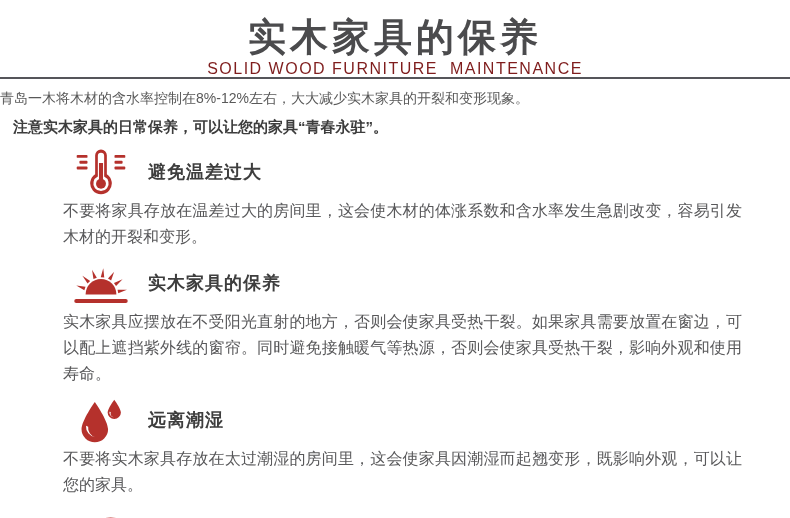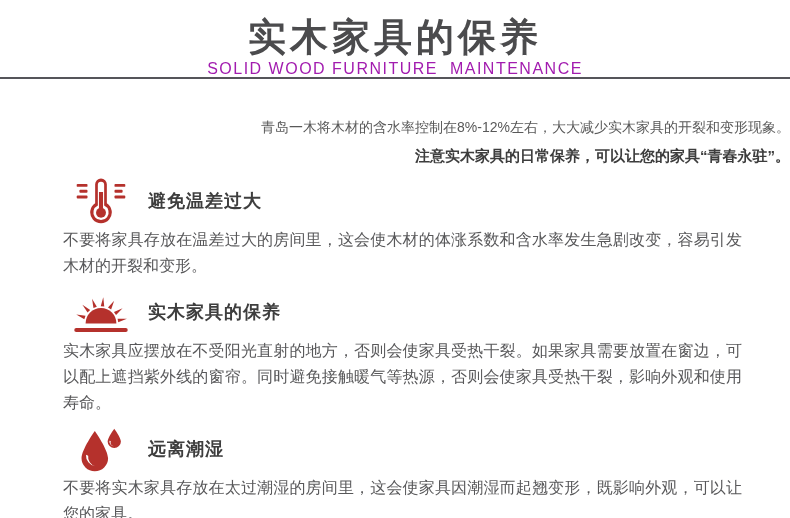--- a/index.html
+++ b/index.html
@@ -23,29 +23,29 @@
     font-size: 38px;
     font-weight: bold;
     letter-spacing: 4px;
     color: #4b4b4d;
     line-height: 42px;
   }
   .page-subtitle {
     text-align: center;
     font-size: 16px;
     letter-spacing: 1.5px;
-    color: #a21caf;
+    color: #7f1d1d;
     line-height: 18px;
     margin-top: 2px;
     margin-bottom: -1px;
     white-space: pre;
   }
 
   
-  .intro { margin-top: 39px; text-align: right; }
+  .intro { margin-top: 10px; text-align: left; }
   .intro-line-1 {
     font-size: 14px;
     color: #595959;
     line-height: 18px;
   }
   .intro-line-2 {
     margin-top: 10px;
     font-size: 15px;
     font-weight: bold;
     color: #3d3d3d;

